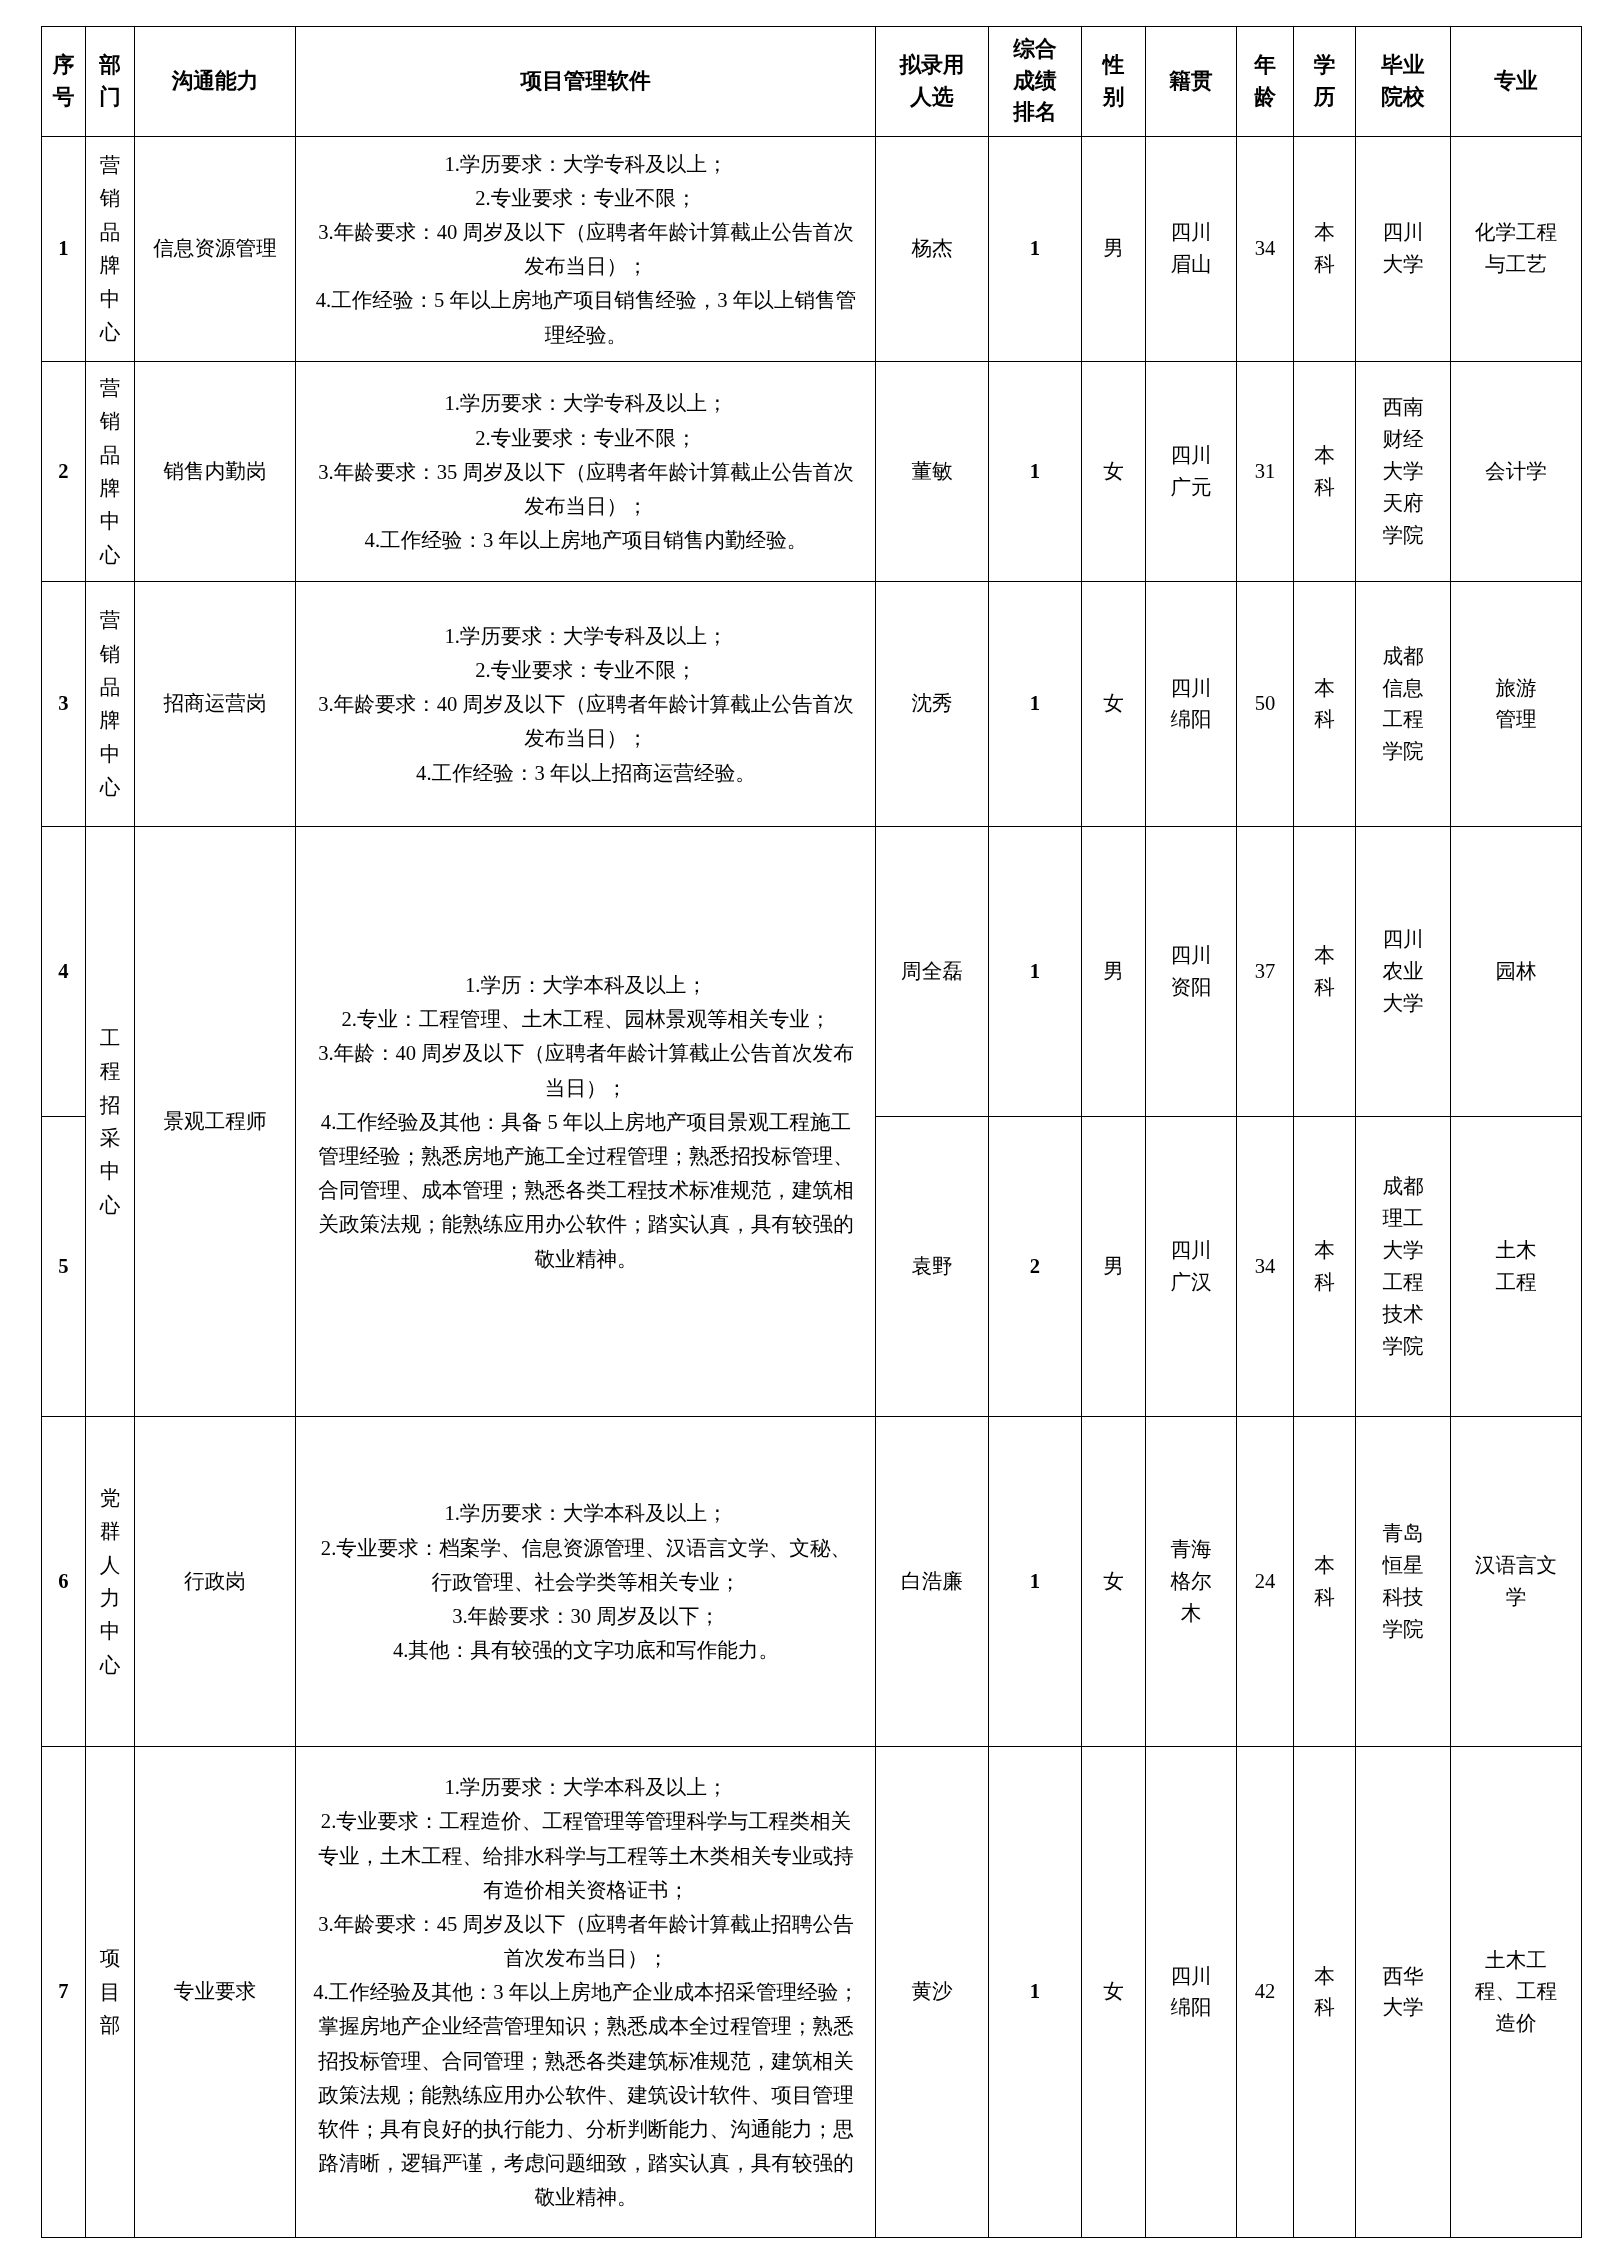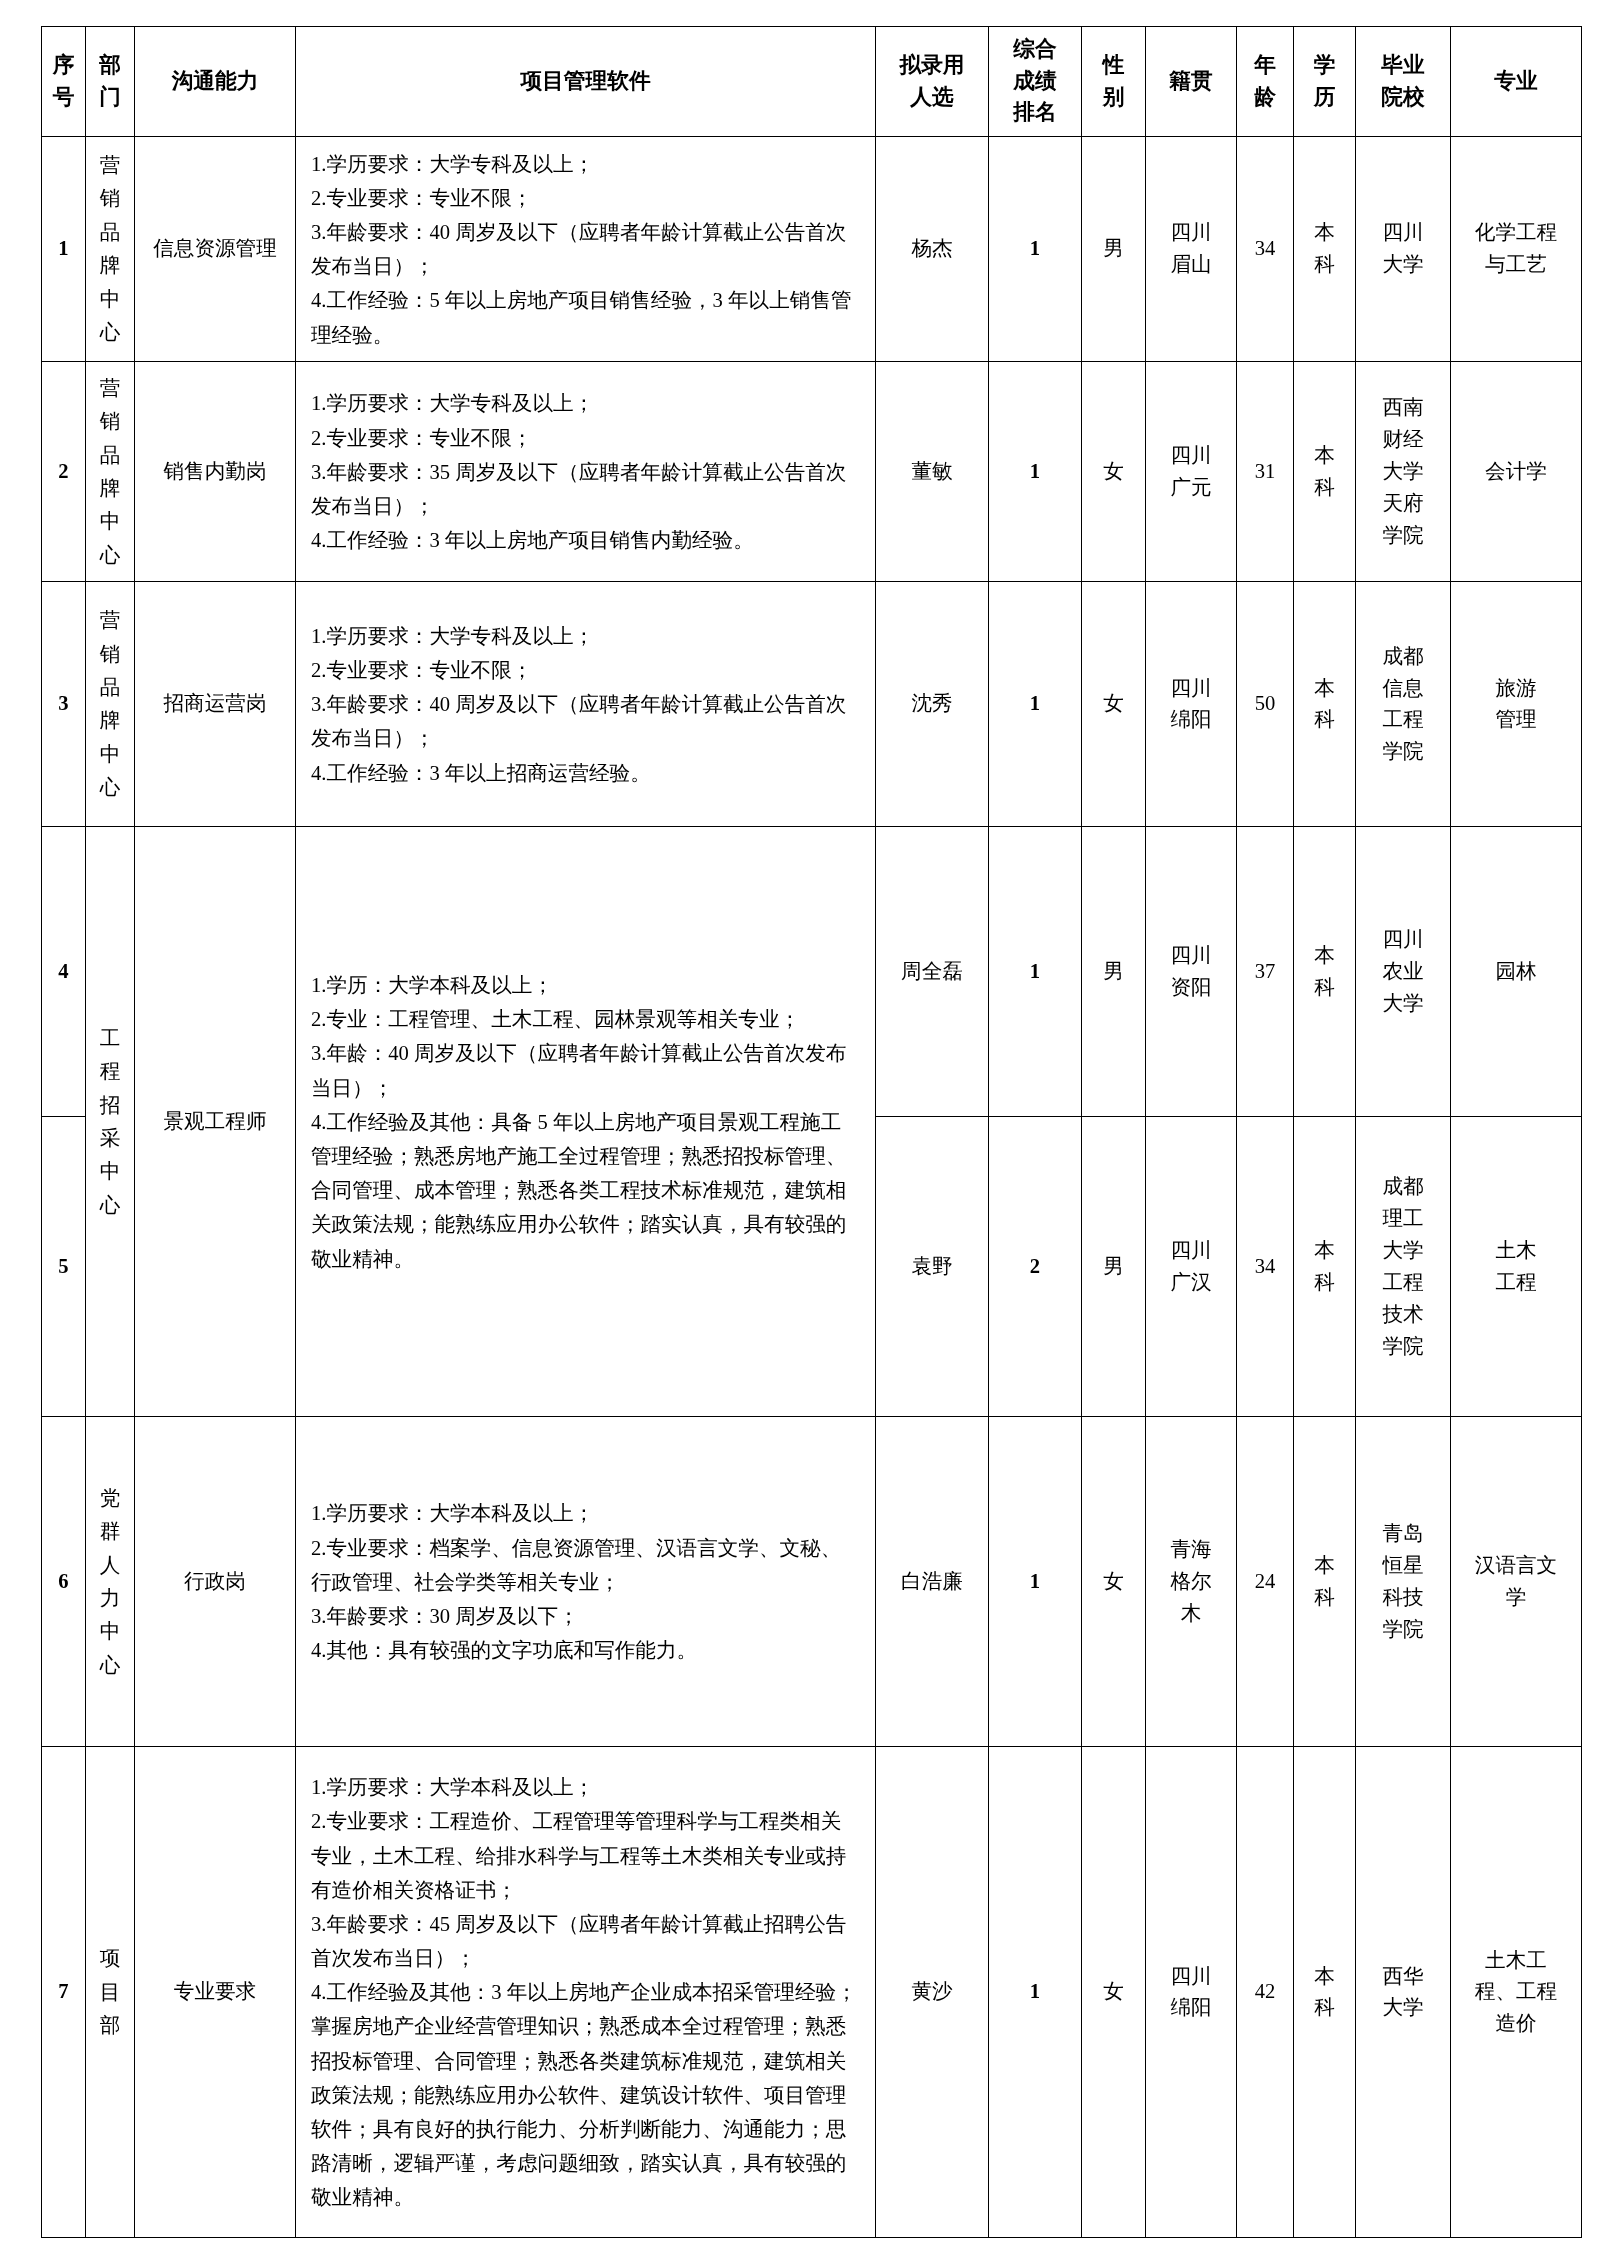--- a/index.html
+++ b/index.html
@@ -38,21 +38,21 @@
     overflow: hidden;
     word-break: break-all;
   }
   th {
     font-weight: bold;
     font-size: 21.7px;
     line-height: 1.45;
     font-family: "Liberation Serif", serif;
   }
   td.req {
-    text-align: left;
+    text-align: center;
     padding: 9.7px 14px 9.7px 15px;
     line-height: 1.66;
     word-break: normal;
   }
   td.dept {
     line-height: 1.62;
     padding: 2.2px 1.1px;
   }
   td.numb {
     font-weight: bold;

